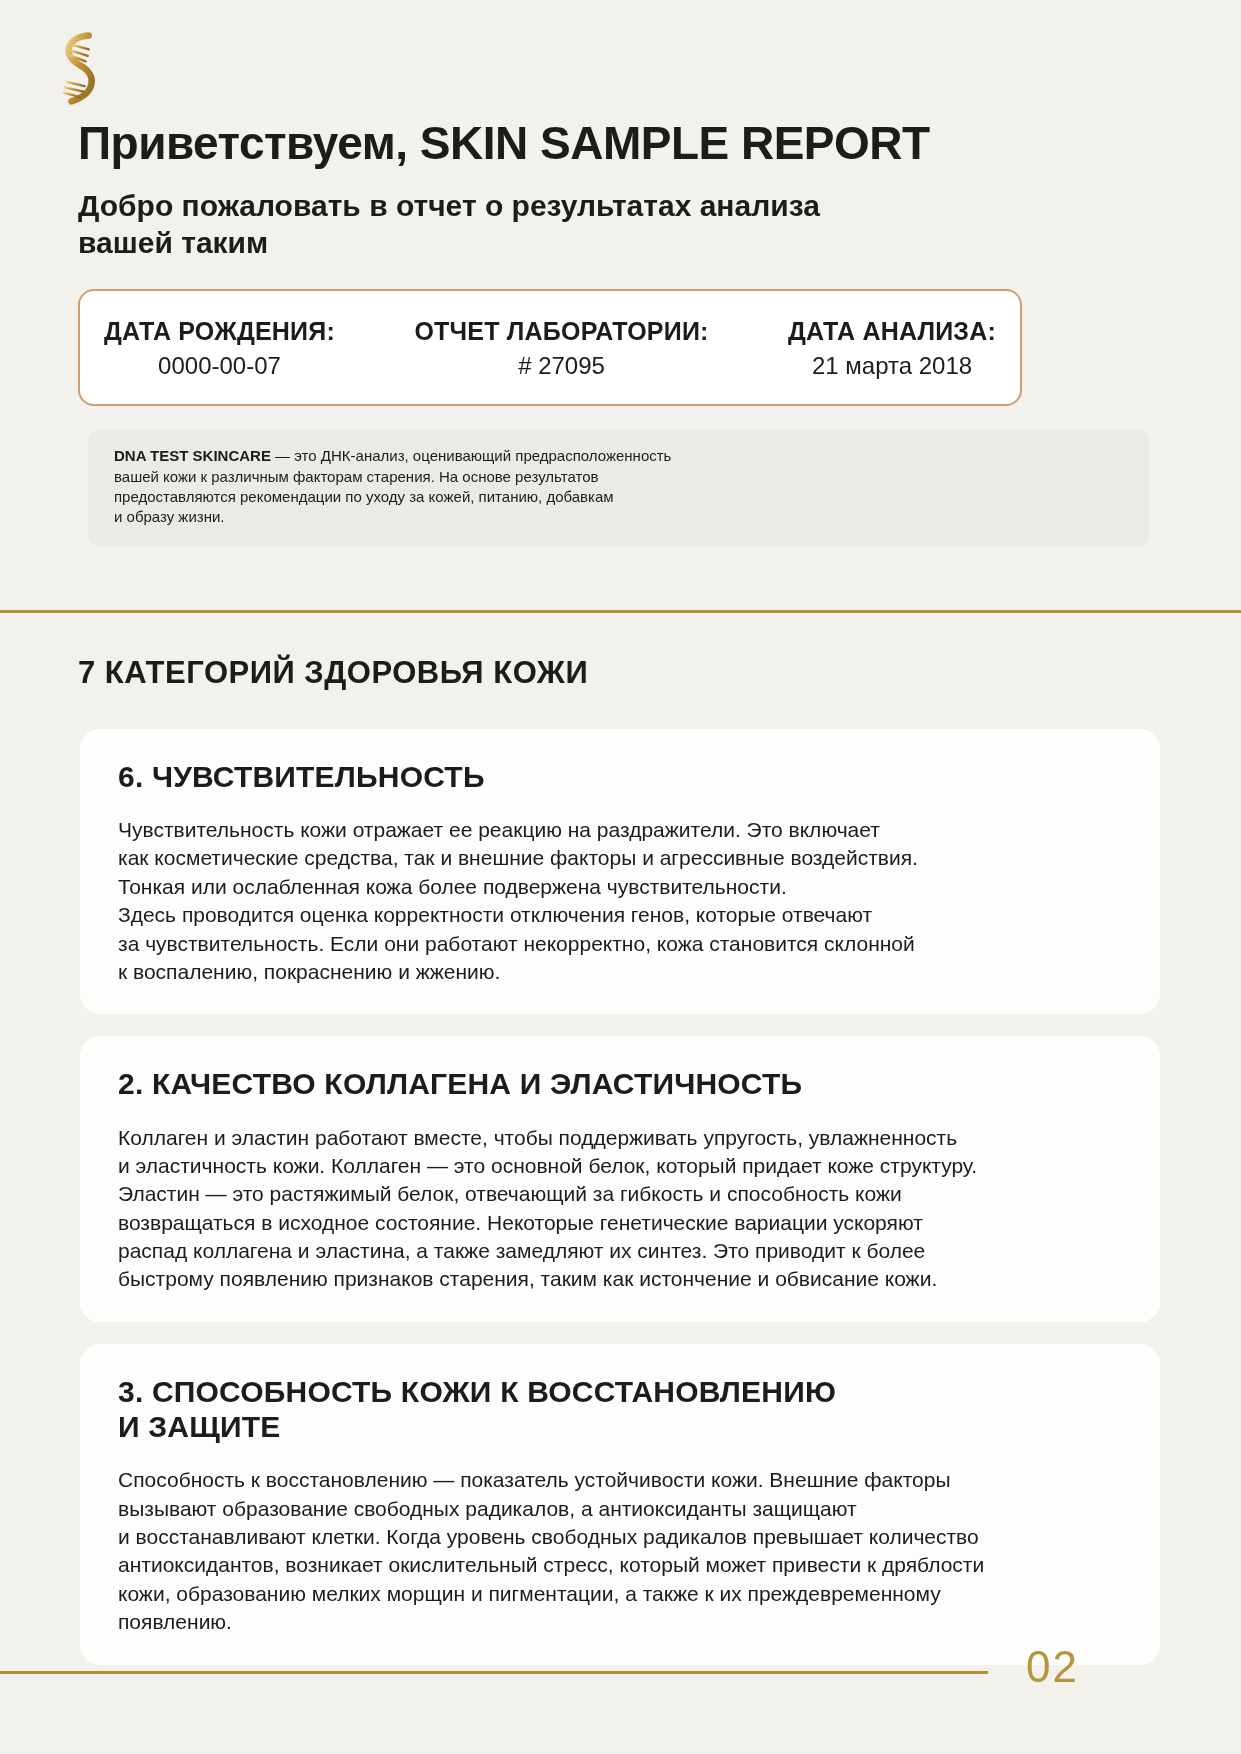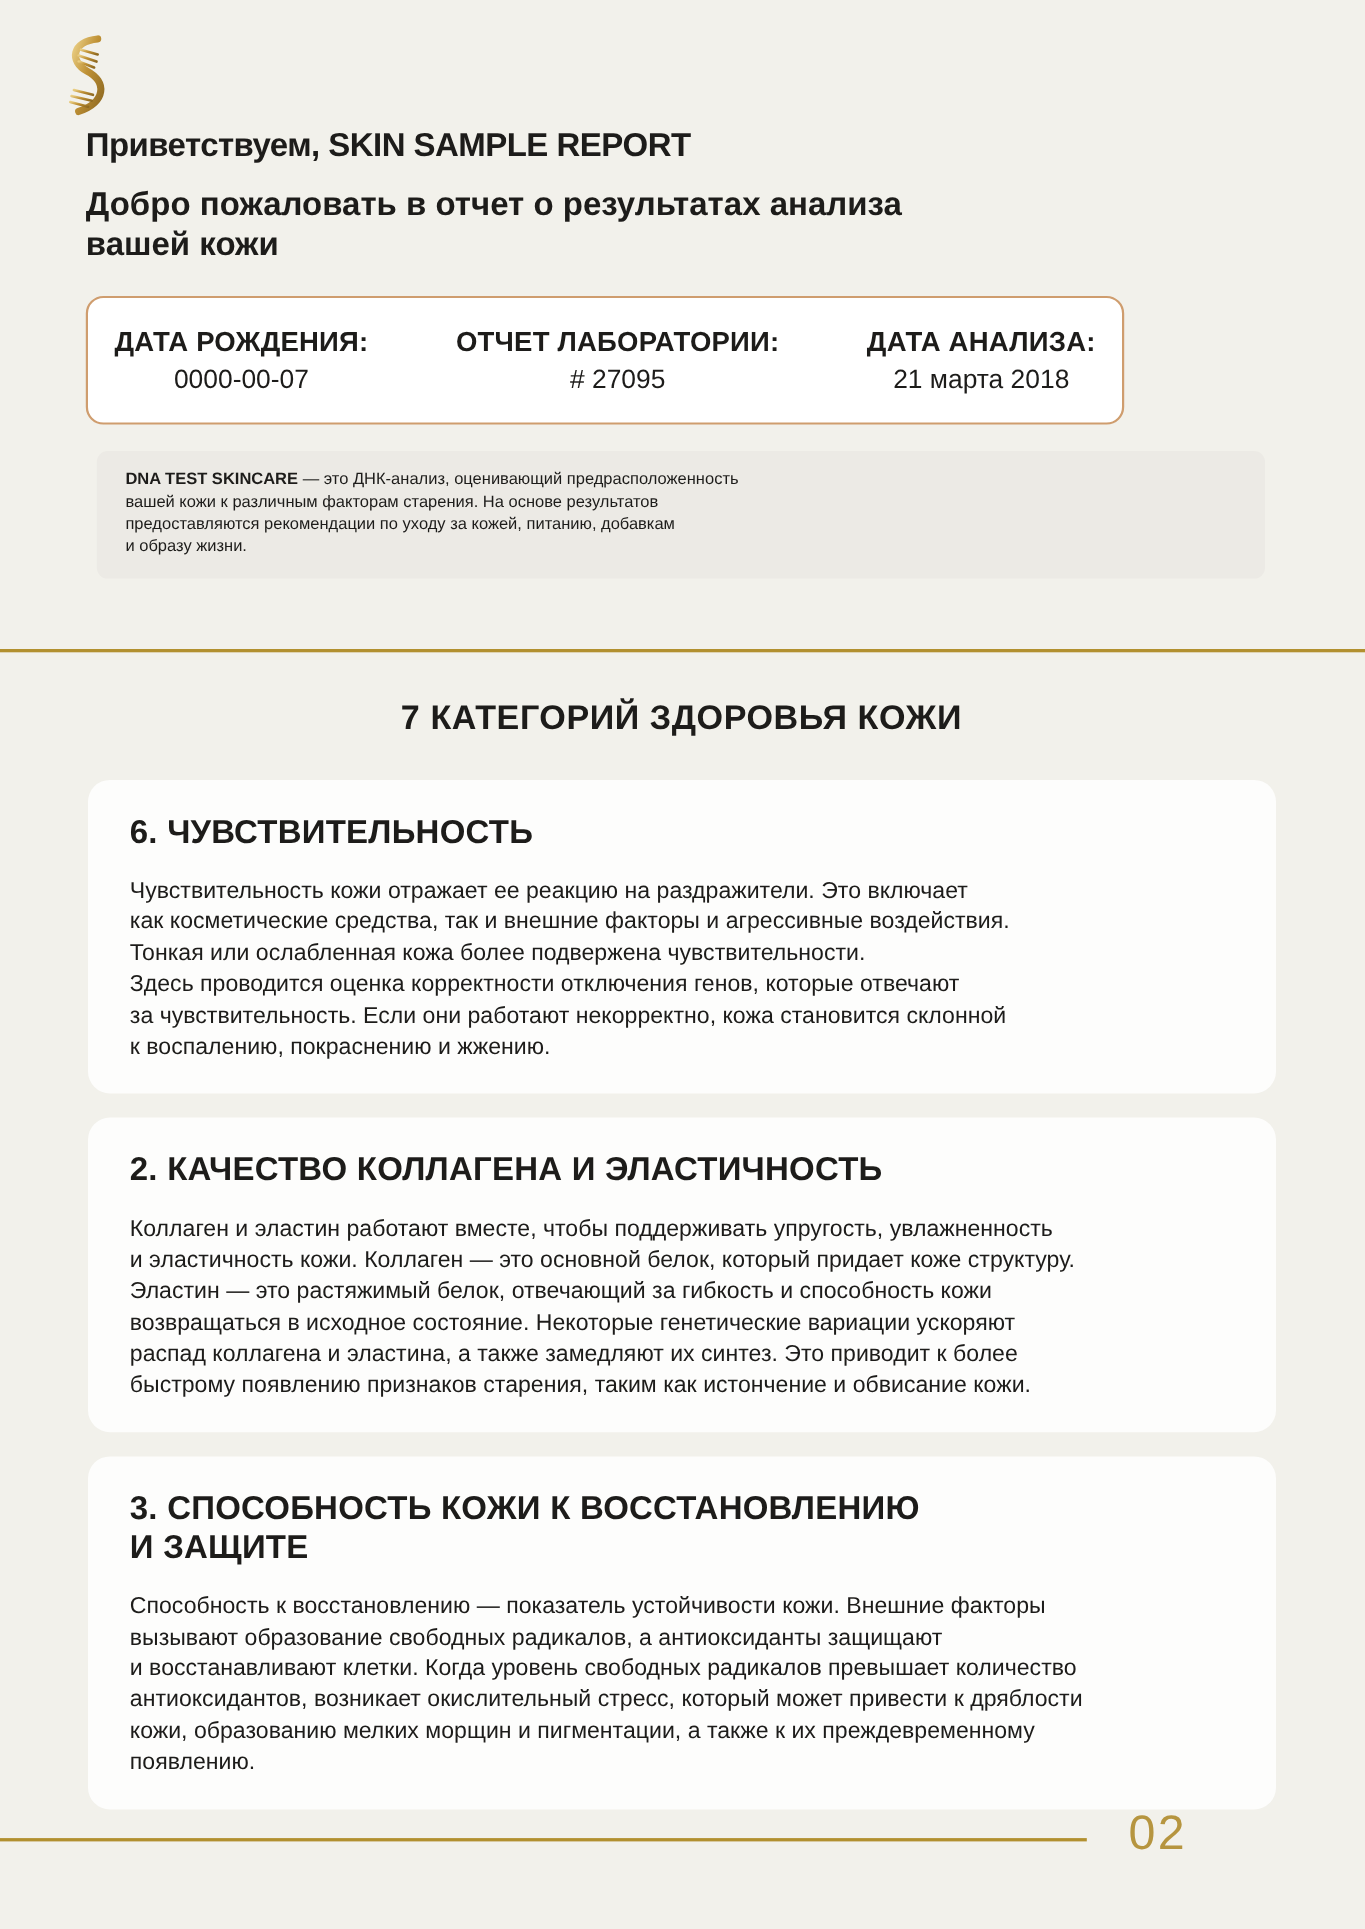--- a/index.html
+++ b/index.html
@@ -18,21 +18,21 @@
     background:var(--page-bg);
     color:var(--ink);
     font-family:"Liberation Sans", sans-serif;
     position:relative;
     overflow:hidden;
   }
   .content{padding:30px 80px 0 78px;}
   .logo{margin-left:-33px;display:block;}
   .page-title{
     margin-top:6px;
-    font-size:30px;
+    font-size:46px;
     font-weight:800;
     letter-spacing:-0.5px;
     white-space:pre-line;
   }
   .page-subtitle{
     margin-top:18px;
     font-size:30px;
     font-weight:700;
     line-height:1.22;
     white-space:pre-line;
@@ -65,21 +65,21 @@
   .intro-panel b{font-weight:800;}
   .divider{
     margin-top:64px;
     margin-left:-78px;
     width:1241px;
     height:3px;
     background:var(--gold);
   }
   .section-title{
     margin-top:42px;
-    text-align:center;
+    text-align:left;
     font-size:31px;
     font-weight:700;
     letter-spacing:0.5px;
     white-space:pre-line;
   }
   .cards{margin-top:38px;display:flex;flex-direction:column;gap:22px;}
   .card{
     margin-left:2px;
     width:1080px;
     background:var(--card-bg);
@@ -136,21 +136,21 @@
       <path d="M24 19 L39 24"></path>
       <path d="M24 24 L37 29"></path>
       <path d="M20 48 L36 52"></path>
       <path d="M18 53 L35 57"></path>
       <path d="M17 58 L32 62"></path>
     </g>
   </svg>
 
   <h1 class="page-title">Приветствуем, SKIN SAMPLE REPORT</h1>
   <h2 class="page-subtitle">Добро пожаловать в отчет о результатах анализа
-вашей кожи</h2>
+вашей таким</h2>
 
   <div class="info-box">
     <div class="info-field">
       <div class="info-label">ДАТА РОЖДЕНИЯ:</div>
       <div class="info-value">0000-00-07</div>
     </div>
     <div class="info-field">
       <div class="info-label">ОТЧЕТ ЛАБОРАТОРИИ:</div>
       <div class="info-value"># 27095</div>
     </div>

